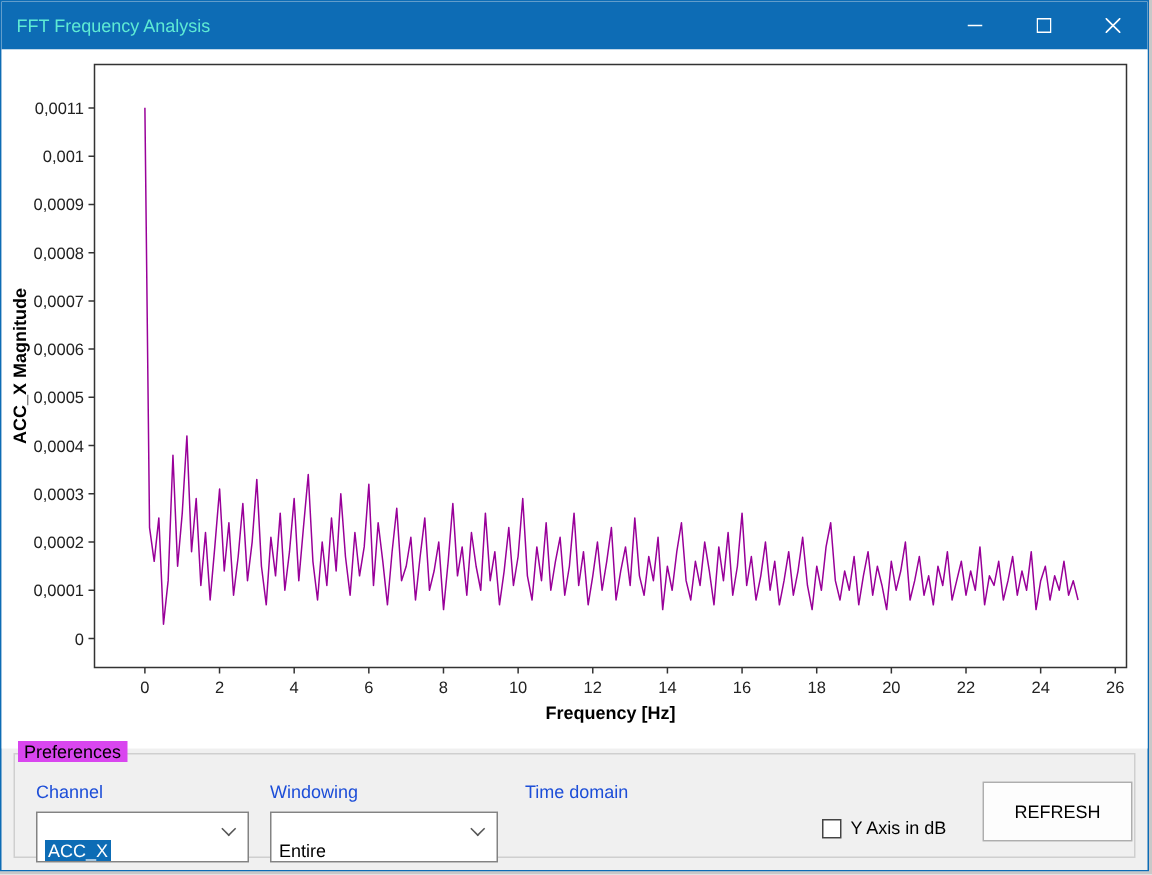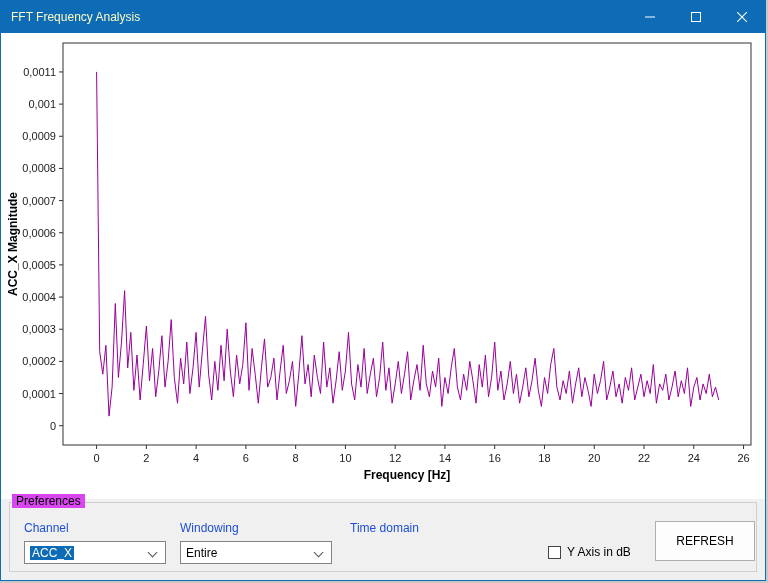--- a/index.html
+++ b/index.html
@@ -4,21 +4,21 @@
 <style>
   * { box-sizing: border-box; margin: 0; padding: 0; }
   html,body { background:#c8c8c8; font-family:"Liberation Sans", sans-serif; }
   .window {
     position:relative; width:766px; height:581px;
     border:1px solid #0d6cb5; background:#f0f0f0; overflow:hidden;
   }
   
   .titlebar {
     position:absolute; top:0; left:0; width:100%; height:32px;
-    background:#0d6cb5; display:flex; align-items:center; color:#fef9c3;
+    background:#0d6cb5; display:flex; align-items:center; color:#5eead4;
   }
   .titlebar .title { flex:1; padding-left:10px; font-size:12px; }
   .win-btns { display:flex; height:100%; }
   .win-btn { width:46px; height:100%; display:flex; align-items:center; justify-content:center; }
   
   .figure {
     position:absolute; top:32px; left:0; width:766px; height:466px; background:#ffffff;
   }
   svg text { font-family:"Liberation Sans", sans-serif; font-size:11px; fill:#222; }
   svg text.axis-label { font-size:12px; font-weight:bold; fill:#000; }
@@ -26,22 +26,22 @@
   .groupbox {
     position:absolute; left:8px; top:501px; width:748px; height:70px;
     border:1px solid #cfcfcf;
   }
   .groupbox .legend {
     position:absolute; top:-9px; left:2px; background:#d946ef;
     padding:0 4px; font-size:12px; color:#000;
   }
   .field-label { position:absolute; font-size:12px; color:#1d4ed8; }
   .combo {
-    position:absolute; height:23px; background:#fff; border:1px solid #838383;
-    display:flex; align-items:center; padding:0 22px 0 5px; font-size:12px; color:#000;
+    position:absolute; height:34px; background:#fff; border:1px solid #838383;
+    display:flex; align-items:flex-end; padding:0 22px 0 5px; font-size:12px; color:#000;
   }
   .combo .chevron {
     position:absolute; right:9px; top:7px; width:7px; height:7px;
     border-right:1.5px solid #555; border-bottom:1.5px solid #555;
     transform:rotate(45deg);
   }
   .combo-value { white-space:nowrap; overflow:hidden; }
   .combo-value.selected { background:#0d6cb5; color:#fff; padding:0 2px; }
   .checkbox-row { position:absolute; display:flex; align-items:center; gap:6px; font-size:12px; }
   .checkbox-box { width:13px; height:13px; border:1px solid #444; background:#fff; }

